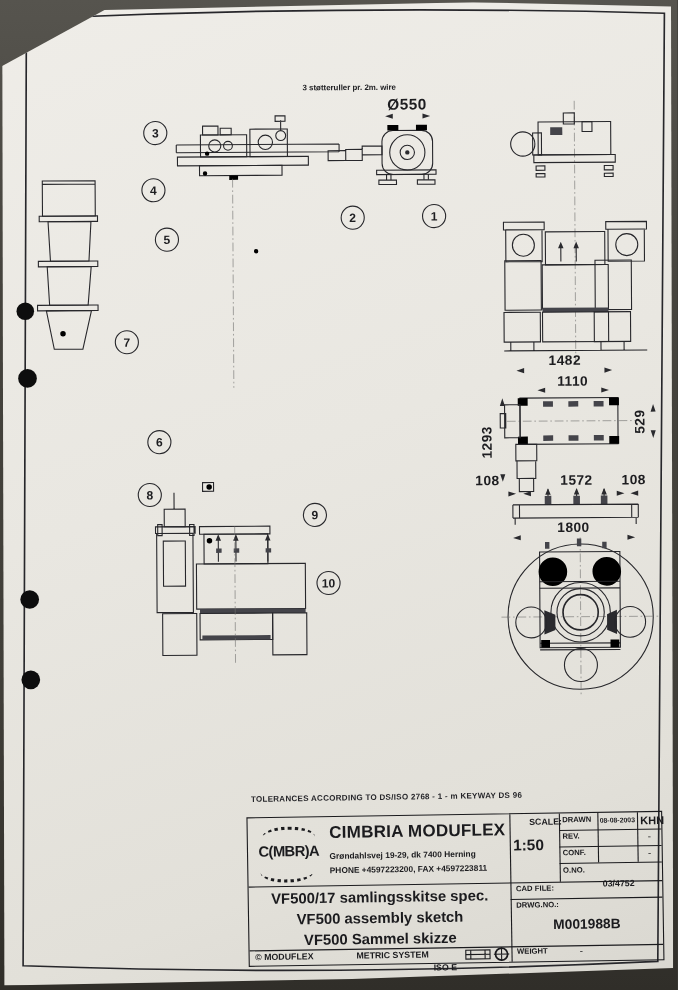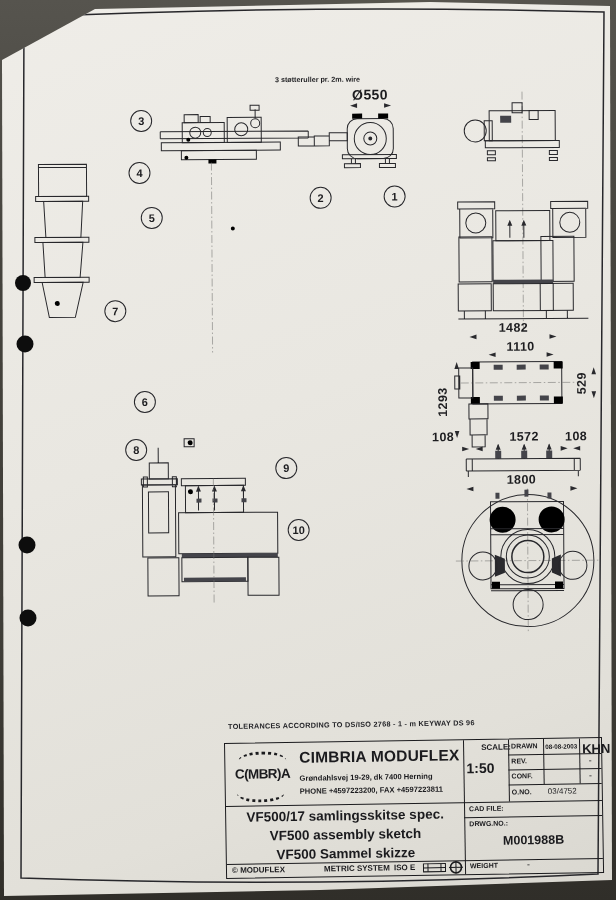--- a/index.html
+++ b/index.html
@@ -344,41 +344,41 @@
     </div>
     <div class="abs" style="left:74px;top:6px;font-size:15.5px;font-weight:700;letter-spacing:.2px">CIMBRIA MODUFLEX</div>
     <div class="abs" style="left:74px;top:31px;font-size:7.6px;font-weight:700">Grøndahlsvej 19-29, dk 7400 Herning</div>
     <div class="abs" style="left:74px;top:44px;font-size:7.6px;font-weight:700">PHONE +4597223200, FAX +4597223811</div>
 
     <div class="abs" style="left:256px;top:3px;font-size:8px;font-weight:600">SCALE:</div>
     <div class="abs ctr" style="left:238px;width:34px;top:20px;font-size:14px;font-weight:600">1:50</div>
 
     <div class="abs" style="left:286px;top:3px;font-size:7px;font-weight:600">DRAWN</div>
     <div class="abs" style="left:320px;top:4px;font-size:6.3px;font-weight:700">08-08-2003</div>
-    <div class="abs" style="left:357px;top:3px;font-size:13px;font-weight:700">KHN</div>
+    <div class="abs" style="left:357px;top:3px;font-size:10px;font-weight:700">KHN</div>
     <div class="abs" style="left:286px;top:18px;font-size:7px;font-weight:600">REV.</div>
     <div class="abs ctr" style="left:354px;width:22px;top:17px;font-size:9px">-</div>
     <div class="abs" style="left:286px;top:33px;font-size:7px;font-weight:600">CONF.</div>
     <div class="abs ctr" style="left:354px;width:22px;top:32px;font-size:9px">-</div>
     <div class="abs" style="left:286px;top:49px;font-size:7px;font-weight:600">O.NO.</div>
-    <div class="abs" style="left:322px;top:48px;font-size:8px;font-weight:400">03/4752</div>
+    <div class="abs" style="left:322px;top:60px;font-size:8px;font-weight:700">03/4752</div>
 
     <div class="abs ctr" style="left:0;top:64px;width:238px;font-size:13.5px;font-weight:600;line-height:19px">
       <div>VF500/17 samlingsskitse spec.</div>
       <div>VF500 assembly sketch</div>
       <div>VF500 Sammel skizze</div>
     </div>
 
     <div class="abs" style="left:243px;top:65px;font-size:7px;font-weight:600">CAD FILE:</div>
     <div class="abs" style="left:243px;top:80px;font-size:7px;font-weight:600">DRWG.NO.:</div>
     <div class="abs ctr" style="left:238px;width:138px;top:94px;font-size:12.5px;font-weight:600">M001988B</div>
 
     <div class="abs" style="left:5px;top:122px;font-size:8px;font-weight:600">© MODUFLEX</div>
     <div class="abs" style="left:97px;top:122px;font-size:8px;font-weight:700">METRIC SYSTEM</div>
-    <div class="abs" style="left:167px;top:122px;font-size:8px;font-weight:700">ISO E</div>
+    <div class="abs" style="left:167px;top:134px;font-size:8px;font-weight:700">ISO E</div>
     <svg class="abs" style="left:195px;top:120px" width="44" height="14" viewBox="0 0 44 14">
       <g stroke="#1b1b1e" fill="none">
         <rect x="1.5" y="3" width="22" height="8"></rect>
         <path d="M6 3v8M19 3v8M1.5 7h22"></path>
         <circle cx="34" cy="7" r="5.5" stroke-width="1.6"></circle>
         <path d="M27 7h14M34 1v12"></path>
       </g>
     </svg>
     <div class="abs" style="left:243px;top:122px;font-size:7px;font-weight:600">WEIGHT</div>
     <div class="abs" style="left:300px;top:120px;font-size:9px">-</div>

